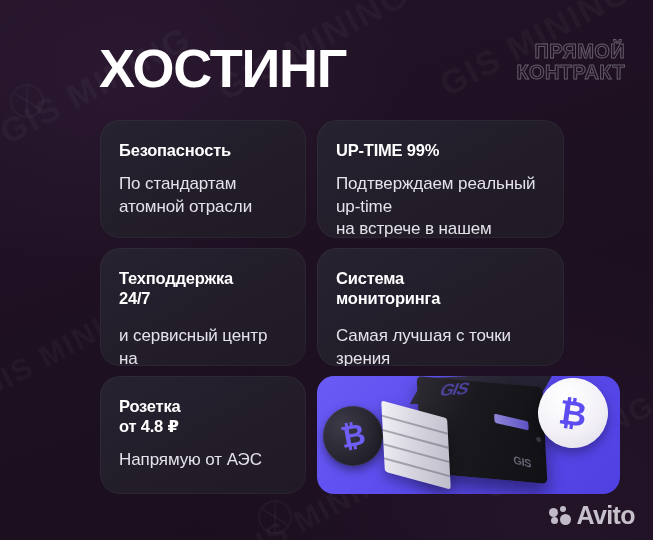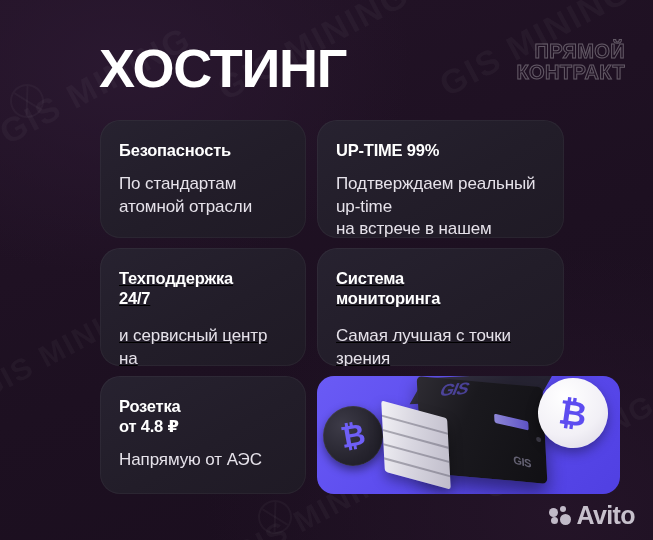--- a/index.html
+++ b/index.html
@@ -122,21 +122,21 @@
     background: linear-gradient(150deg, #272230 0%, #221d29 55%, #1f1a25 100%);
     box-shadow: inset 0 0 0 1px rgba(255,255,255,0.045);
     padding: 20px 19px 18px 19px;
     overflow: hidden;
   }
 
   .col-left  { left: 0;   width: 206px; }
   .col-right { left: 217px; width: 247px; }
 
   .row-1 { top: 0;   height: 118px; }
-  .row-2 { top: 128px; height: 118px; text-decoration: underline; }
+  .row-2 { top: 128px; height: 118px; }
   .row-3 { top: 256px; height: 118px; }
 
   .card-title {
     font-size: 16.5px;
     font-weight: 700;
     line-height: 1.22;
     letter-spacing: -0.2px;
     color: #ffffff;
     white-space: pre-line;
   }

